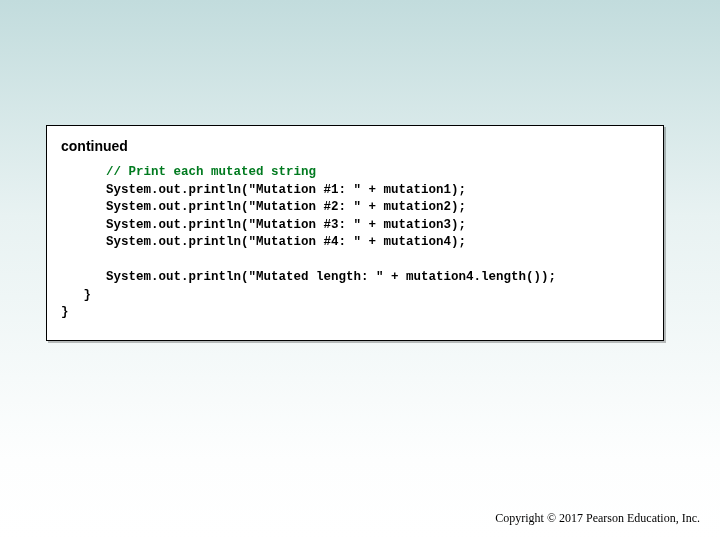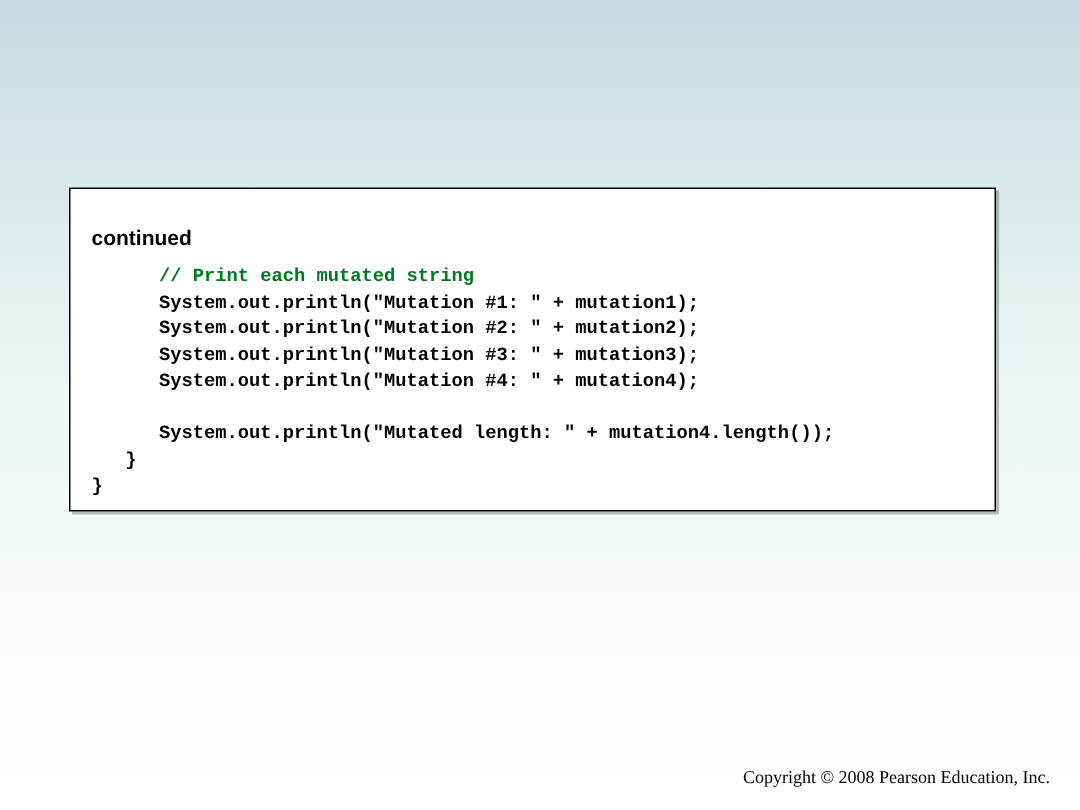--- a/index.html
+++ b/index.html
@@ -13,21 +13,21 @@
   }
   .code-box {
     position: absolute;
     left: 46px;
     top: 125px;
     width: 618px;
     height: 216px;
     background: #ffffff;
     border: 1.5px solid #000000;
     box-shadow: 2px 2px 0 rgba(0,0,0,0.25);
-    padding: 24px 14px 12px 14px;
+    padding: 12px 14px 12px 14px;
     box-sizing: border-box;
   }
   .heading {
     font-family: Arial, Helvetica, sans-serif;
     font-weight: bold;
     font-size: 14px;
     color: #000000;
     margin-bottom: 10px;
   }
   pre.code {
@@ -58,13 +58,13 @@
 <span>      </span><span>System.out.println("Mutation #1: " + mutation1);</span>
 <span>      </span><span>System.out.println("Mutation #2: " + mutation2);</span>
 <span>      </span><span>System.out.println("Mutation #3: " + mutation3);</span>
 <span>      </span><span>System.out.println("Mutation #4: " + mutation4);</span>
 <span></span>
 <span>      </span><span>System.out.println("Mutated length: " + mutation4.length());</span>
 <span>   </span><span>}</span>
 <span>}</span></pre>
 </div>
 
-<div class="copyright">Copyright © 2008 Pearson Education, Inc.</div>
+<div class="copyright">Copyright © 2017 Pearson Education, Inc.</div>
 
 </body></html>

